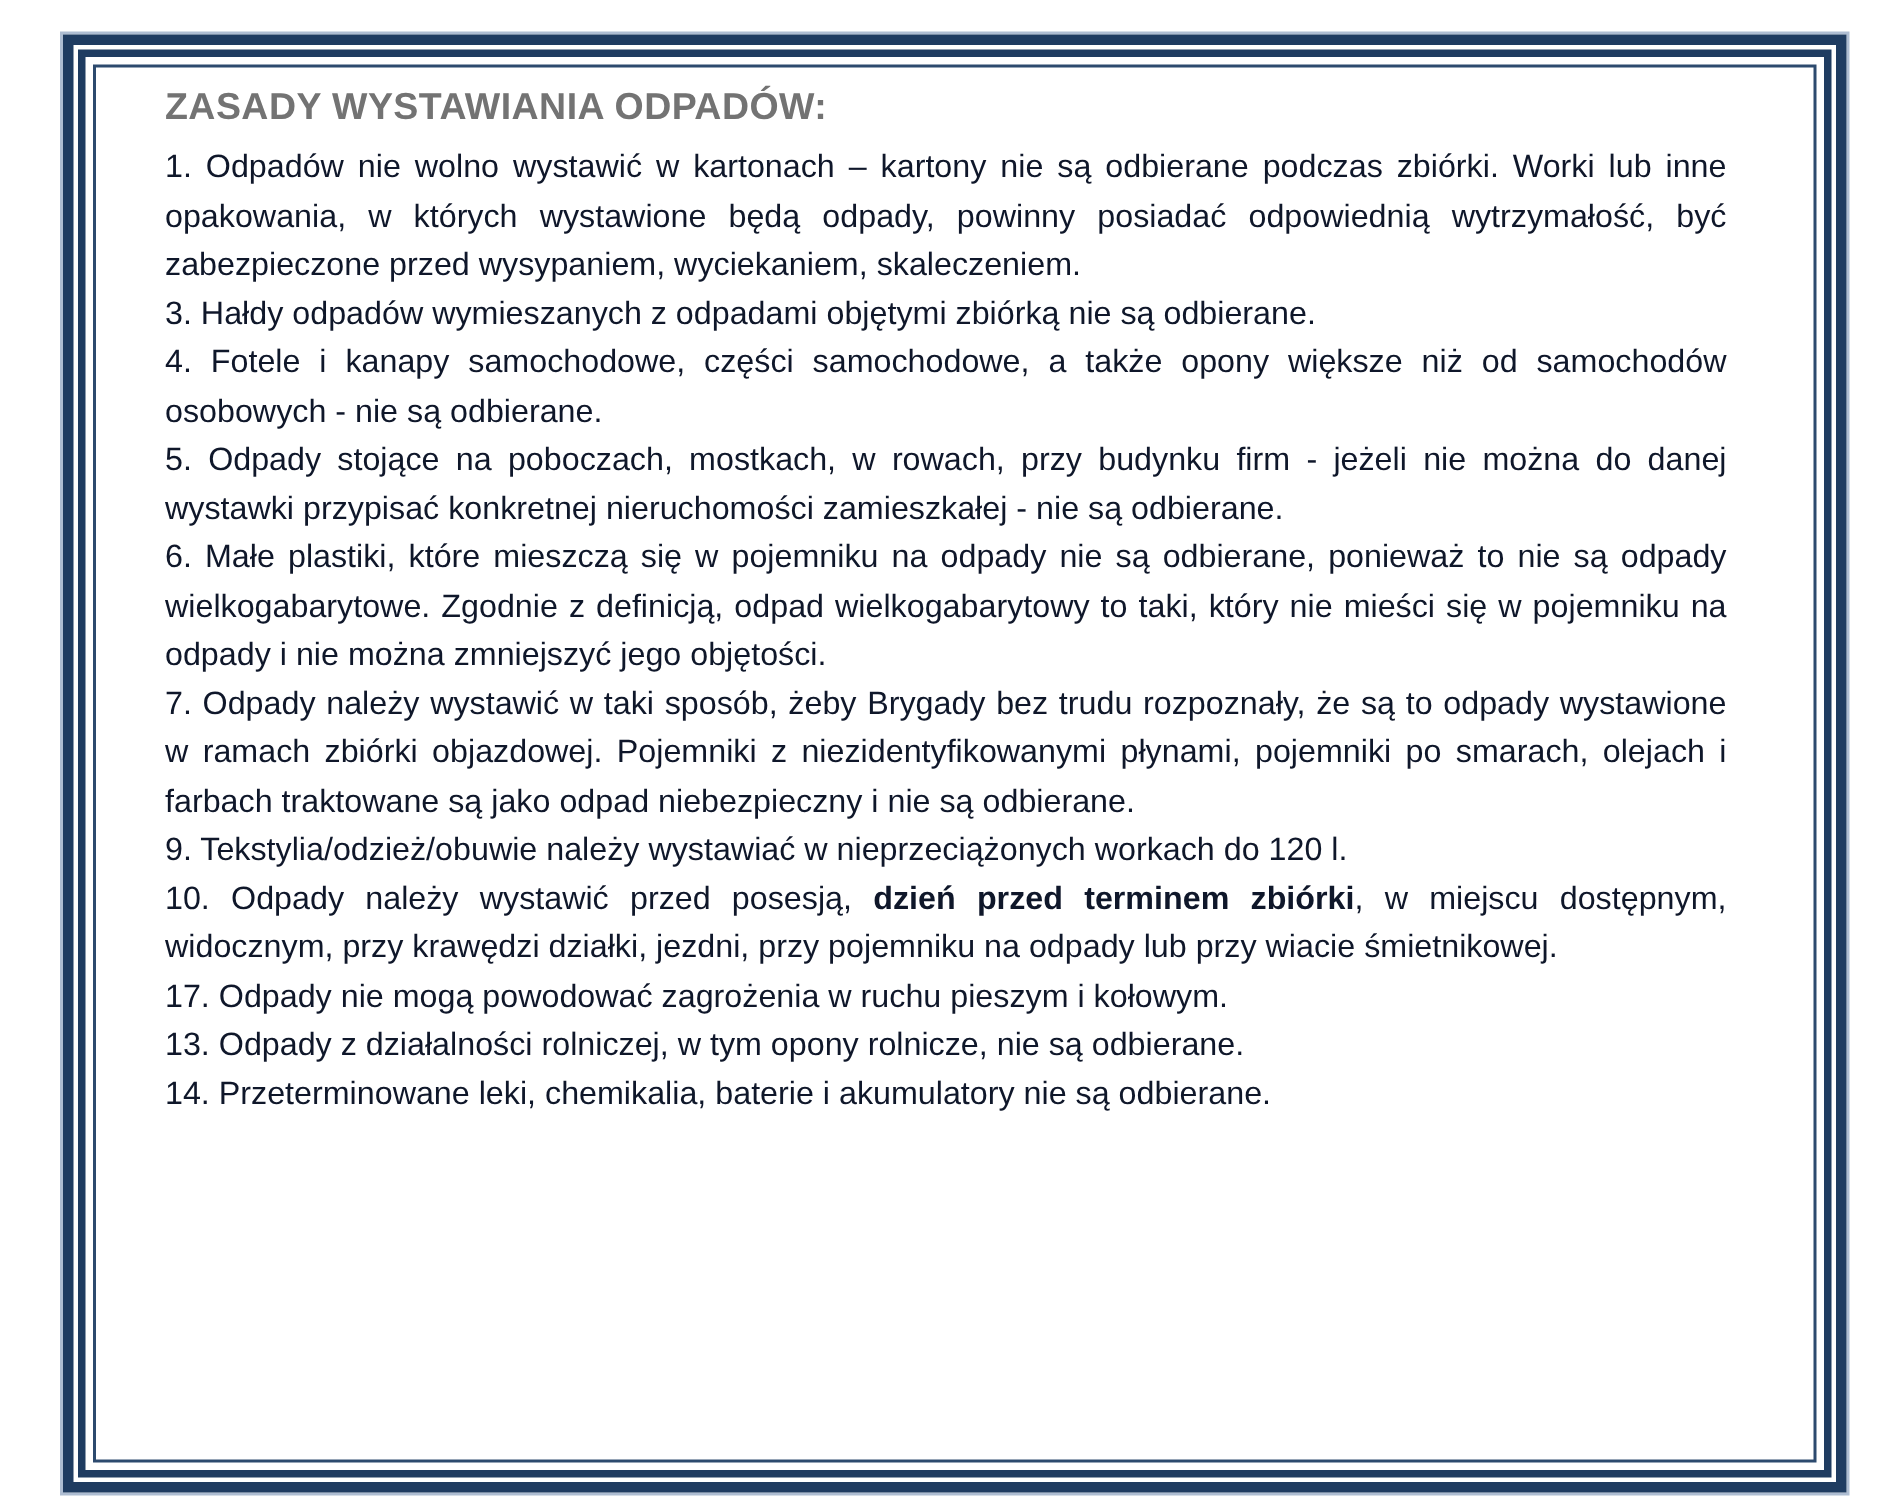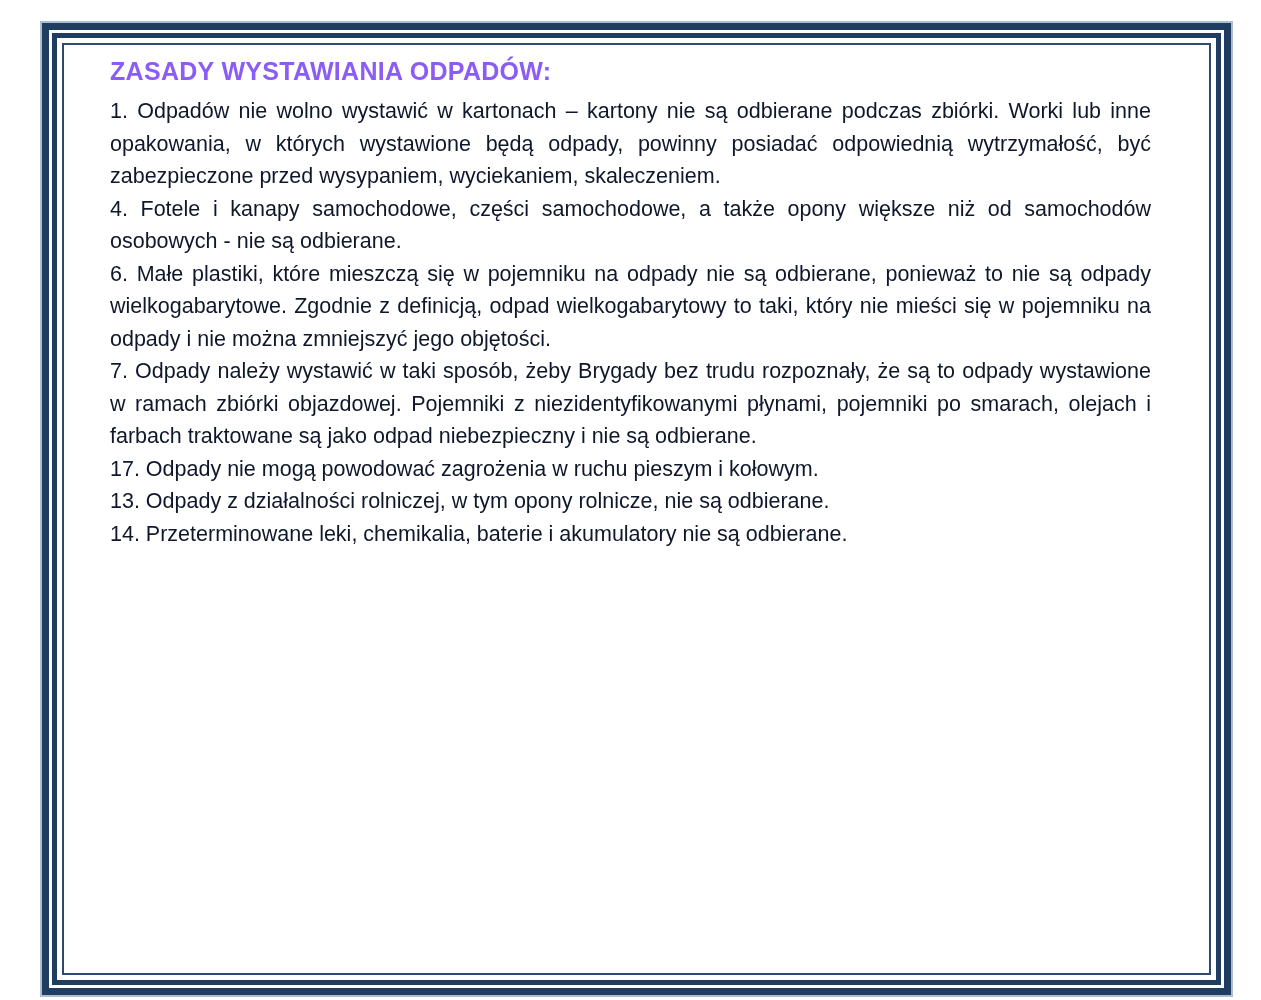--- a/index.html
+++ b/index.html
@@ -37,21 +37,21 @@
     height: 100%;
     box-sizing: border-box;
     border: 2px solid #2d4a6e;
     padding: 10px 58px 20px 46px;
     overflow: hidden;
   }
   h1.doc-title {
     margin: 0 0 7px 0;
     font-size: 25px;
     font-weight: bold;
-    color: #8b5cf6;
+    color: #737373;
     letter-spacing: 0.3px;
     line-height: 33px;
   }
   .rules p {
     margin: 0;
     font-size: 21.5px;
     line-height: 32.5px;
     color: #0f172a;
     text-align: justify;
   }
@@ -62,23 +62,27 @@
 </head>
 <body>
 
 <div class="frame1">
   <div class="frame2">
     <div class="frame3">
       <div class="frame4">
         <h1 class="doc-title">ZASADY WYSTAWIANIA ODPADÓW:</h1>
         <div class="rules">
             <p><span>1. Odpadów nie wolno wystawić w kartonach – kartony nie są odbierane podczas zbiórki. Worki lub inne opakowania, w których wystawione będą odpady, powinny posiadać odpowiednią wytrzymałość, być zabezpieczone przed wysypaniem, wyciekaniem, skaleczeniem.</span></p>
+            <p><span>3. Hałdy odpadów wymieszanych z odpadami objętymi zbiórką nie są odbierane.</span></p>
             <p><span>4. Fotele i kanapy samochodowe, części samochodowe, a także opony większe niż od samochodów osobowych - nie są odbierane.</span></p>
+            <p><span>5. Odpady stojące na poboczach, mostkach, w rowach, przy budynku firm - jeżeli nie można do danej wystawki przypisać konkretnej nieruchomości zamieszkałej - nie są odbierane.</span></p>
             <p><span>6. Małe plastiki, które mieszczą się w pojemniku na odpady nie są odbierane, ponieważ to nie są odpady wielkogabarytowe. Zgodnie z definicją, odpad wielkogabarytowy to taki, który nie mieści się w pojemniku na odpady i nie można zmniejszyć jego objętości.</span></p>
             <p><span>7. Odpady należy wystawić w taki sposób, żeby Brygady bez trudu rozpoznały, że są to odpady wystawione w ramach zbiórki objazdowej. Pojemniki z niezidentyfikowanymi płynami, pojemniki po smarach, olejach i farbach traktowane są jako odpad niebezpieczny i nie są odbierane.</span></p>
+            <p><span>9. Tekstylia/odzież/obuwie należy wystawiać w nieprzeciążonych workach do 120 l.</span></p>
+            <p><span>10. Odpady należy wystawić przed posesją, </span><span class="bold">dzień przed terminem zbiórki</span><span>, w miejscu dostępnym, widocznym, przy krawędzi działki, jezdni, przy pojemniku na odpady lub przy wiacie śmietnikowej.</span></p>
             <p><span>17. Odpady nie mogą powodować zagrożenia w ruchu pieszym i kołowym.</span></p>
             <p><span>13. Odpady z działalności rolniczej, w tym opony rolnicze, nie są odbierane.</span></p>
             <p><span>14. Przeterminowane leki, chemikalia, baterie i akumulatory nie są odbierane.</span></p>
           </div>
       </div>
     </div>
   </div>
 </div>
 
 </body></html>

